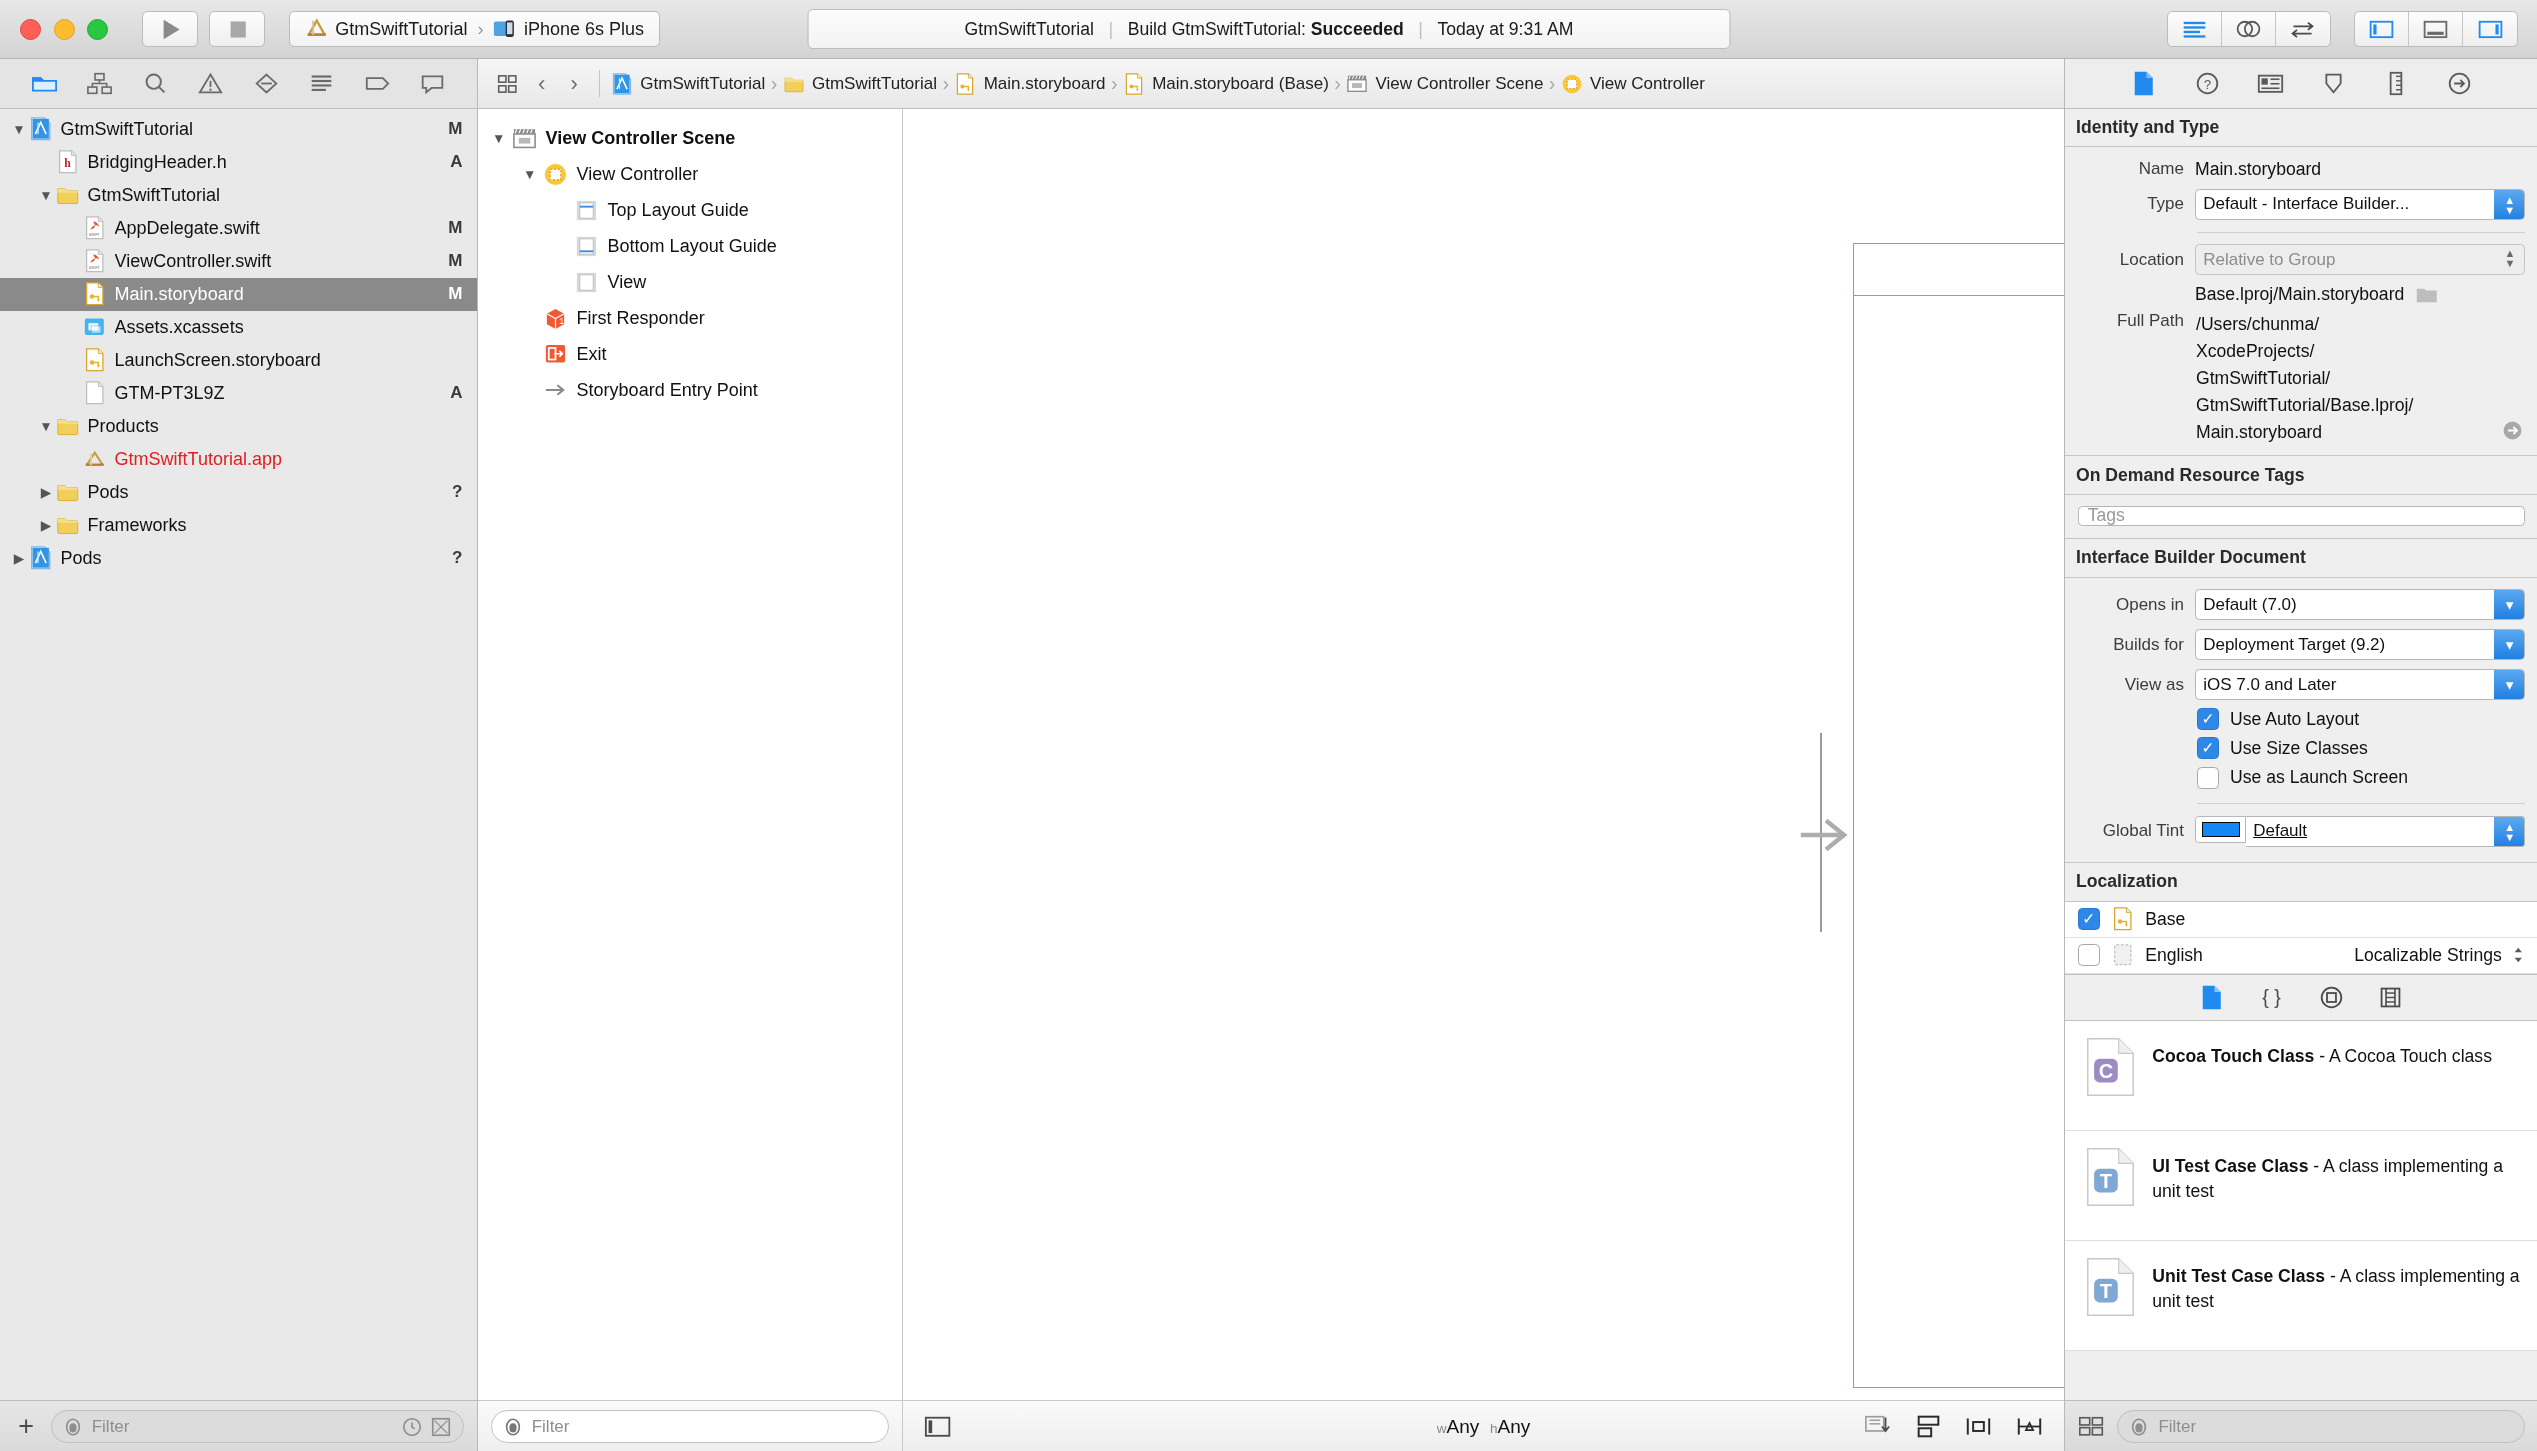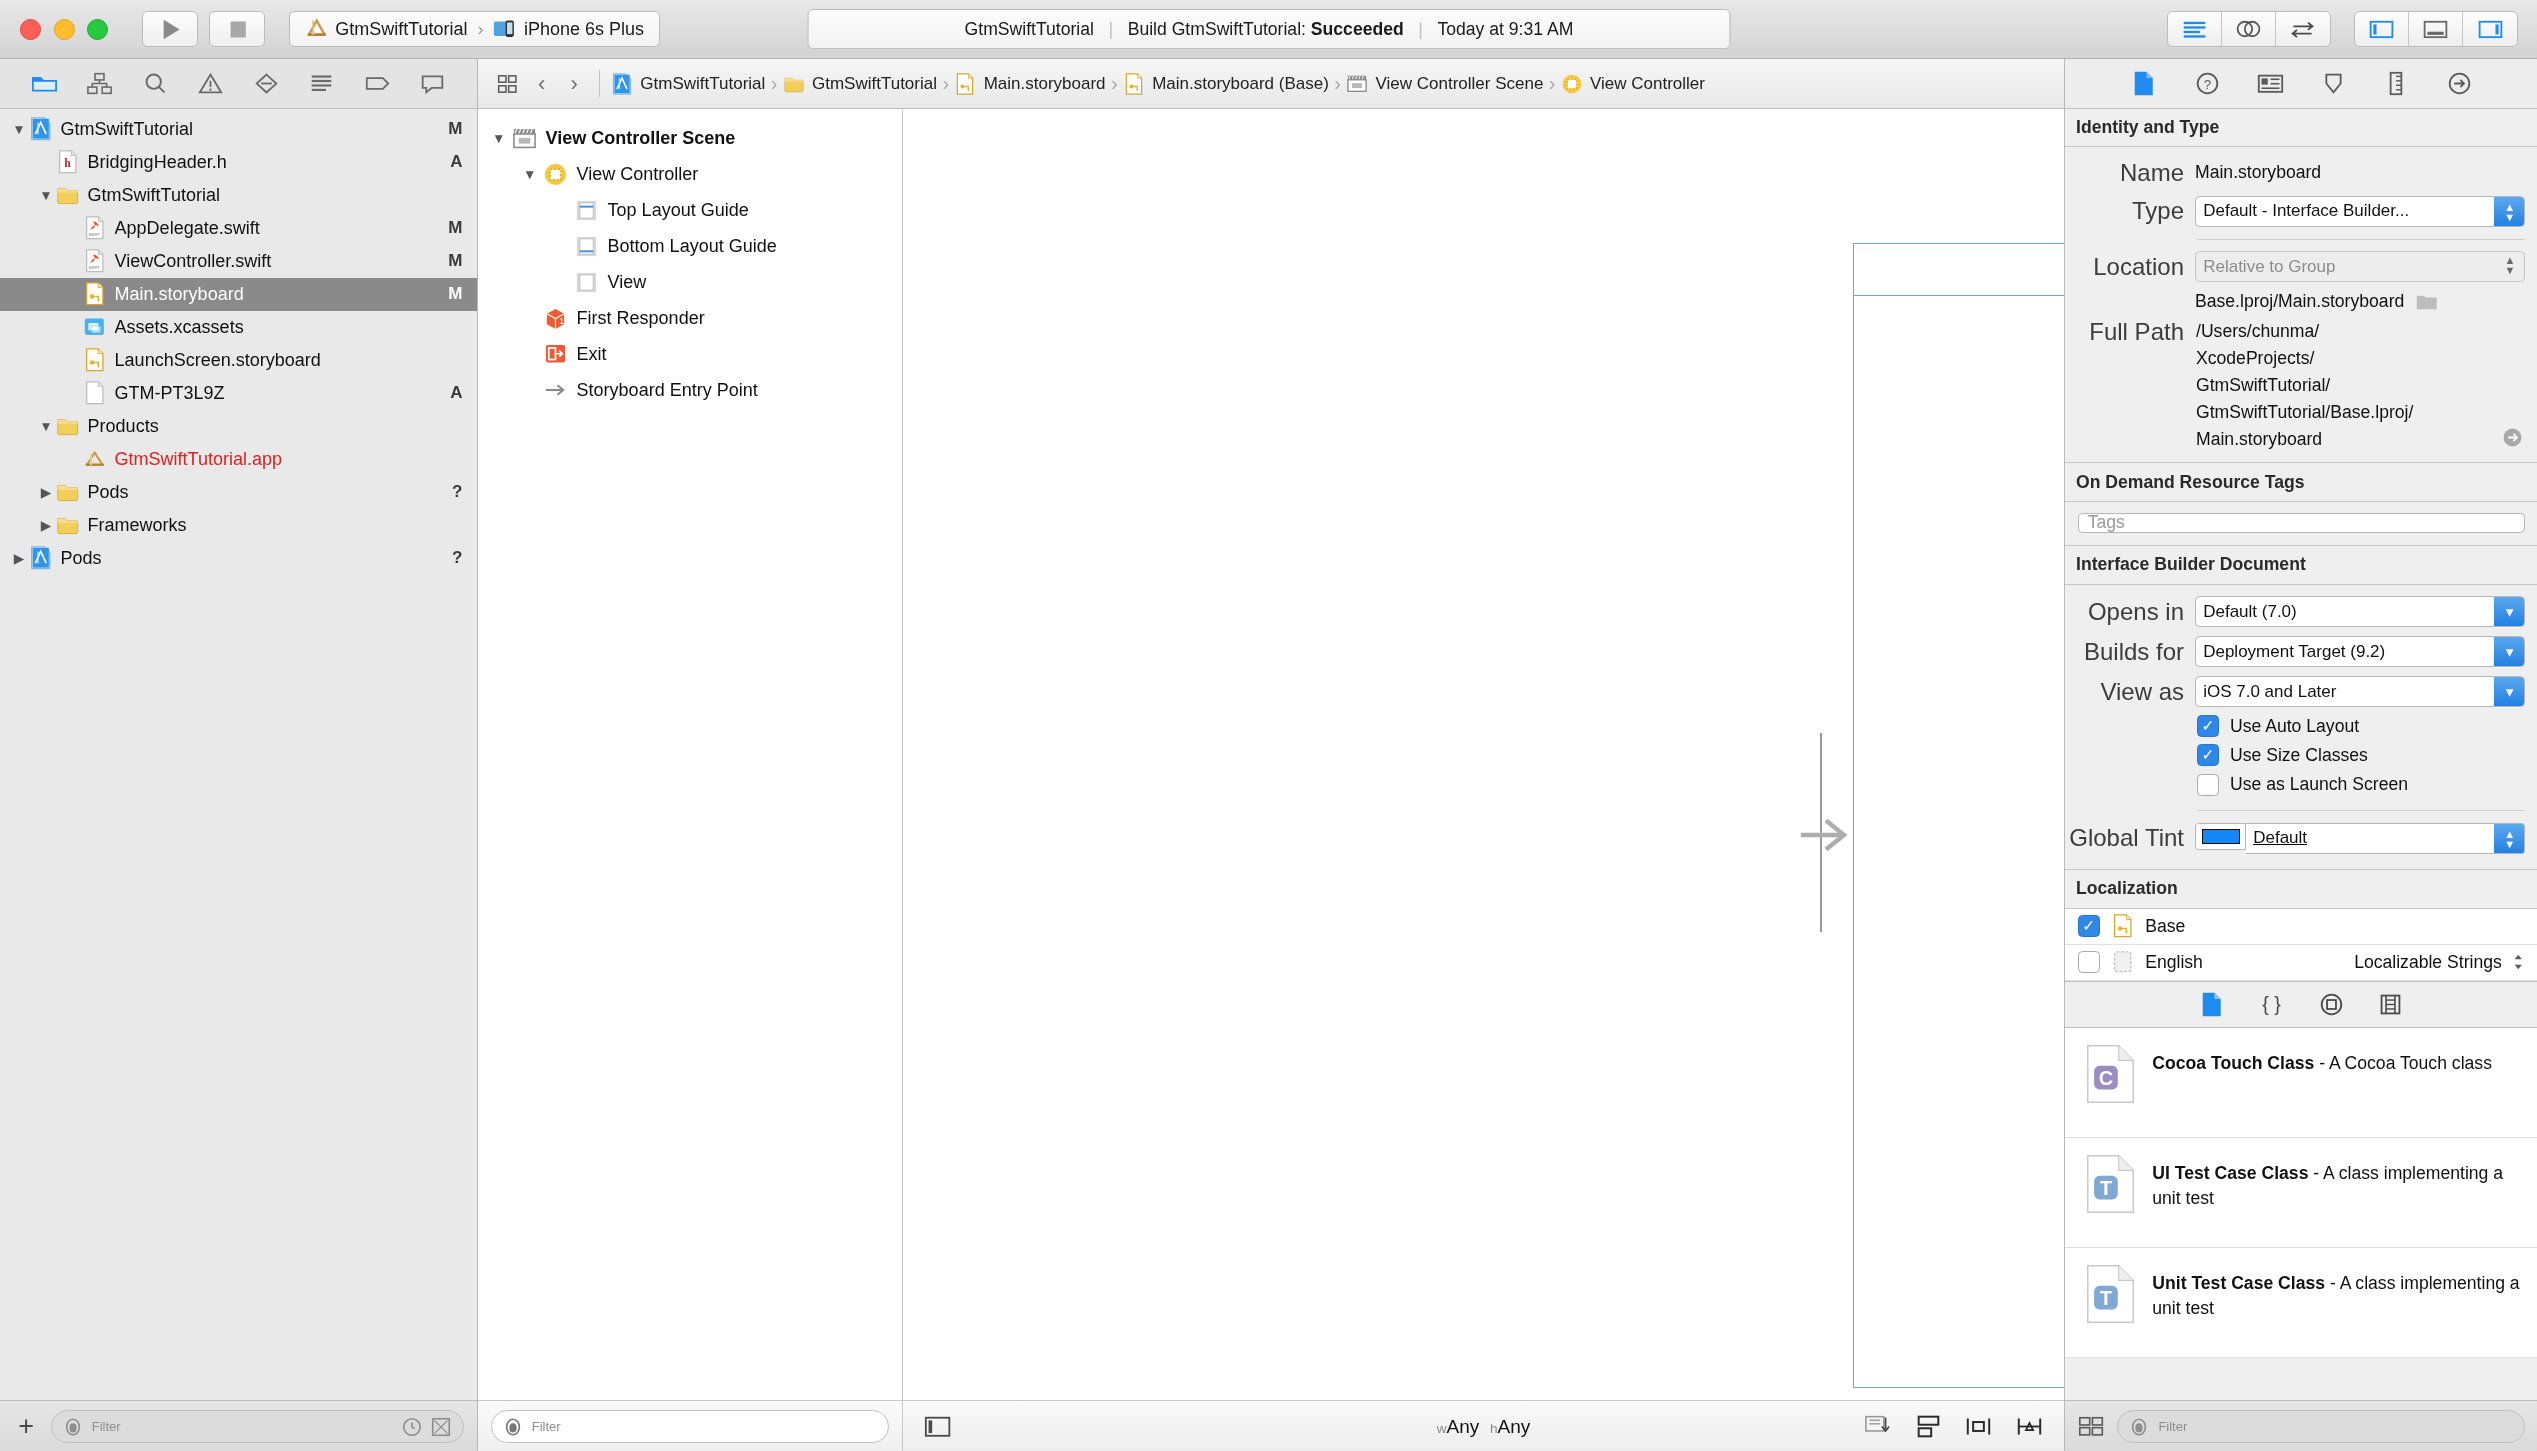--- a/index.html
+++ b/index.html
@@ -99,21 +99,21 @@
   .nav-bottom {
     height: 52px; flex: 0 0 52px; border-top: 0.9px solid #BDBDBD;
     background: linear-gradient(to bottom,#E6E6E6,#DADADA);
     display: flex; align-items: center; padding: 0 12.7px; gap: 11px;
   }
   .plus { font-size: 27px; color: #4A4A4A; width: 27px; text-align: center; line-height: 1; }
   .filter-field {
     flex: 1 1 auto; height: 33px; border-radius: 16.3px;
     background: #DCDCDC; border: 0.9px solid #BFBFBF;
     display: flex; align-items: center; padding: 0 11px; gap: 9px;
-    color: #8E8E8E; font-size: 13px;
+    color: #8E8E8E; font-size: 17px;
   }
   .filter-field.white { background: #FFF; border: 0.9px solid #C3C3C3; }
   .ficon-sm { width: 20px; height: 20px; flex:0 0 20px; }
 
   
   .editor { flex: 1 1 auto; display: flex; flex-direction: column; min-width: 0; background:#fff; }
   .jumpbar {
     height: 50px; flex: 0 0 50px;
     background: linear-gradient(to bottom,#F6F6F6,#E8E8E8);
     border-bottom: 0.9px solid #BDBDBD;
@@ -177,21 +177,21 @@
   }
   .insp-tab { width: 34px; height: 31px; display:flex; align-items:center; justify-content:center; }
   .insp-scroll { flex: 1 1 auto; overflow: hidden; }
 
   .sec-head {
     font-size: 17.6px; font-weight: bold; color: #2A2A2A;
     padding: 8.1px 0 8.1px 11px; border-bottom: 0.9px solid #C6C6C6;
     background: #EFEFEF;
   }
   .fld { display: flex; align-items: center; padding: 4.5px 12.7px 4.5px 0; gap: 11px; }
-  .lbl { width: 119px; flex: 0 0 119px; text-align: right; font-size: 24px; color: #3C3C3C; }
+  .lbl { width: 119px; flex: 0 0 119px; text-align: right; font-size: 17px; color: #3C3C3C; }
   .val { font-size: 17.6px; color: #111; }
   .inp {
     flex: 1 1 auto; height: 31px; background: #FFF; border: 0.9px solid #B6B6B6;
     border-radius: 4.5px; display: flex; align-items: center; padding: 0 7.2px;
     font-size: 17px; color: #111; position: relative; overflow: hidden;
   }
   .inp.dim { background: #EDEDED; color: #8C8C8C; border-color: #C4C4C4; }
   .stepper-blue {
     width: 31px; height: 29px; background: linear-gradient(to bottom,#5CA9F0,#1F7FE0);
     border-radius: 0 3.6px 3.6px 0; color:#FFF; display:flex; flex-direction: column;

